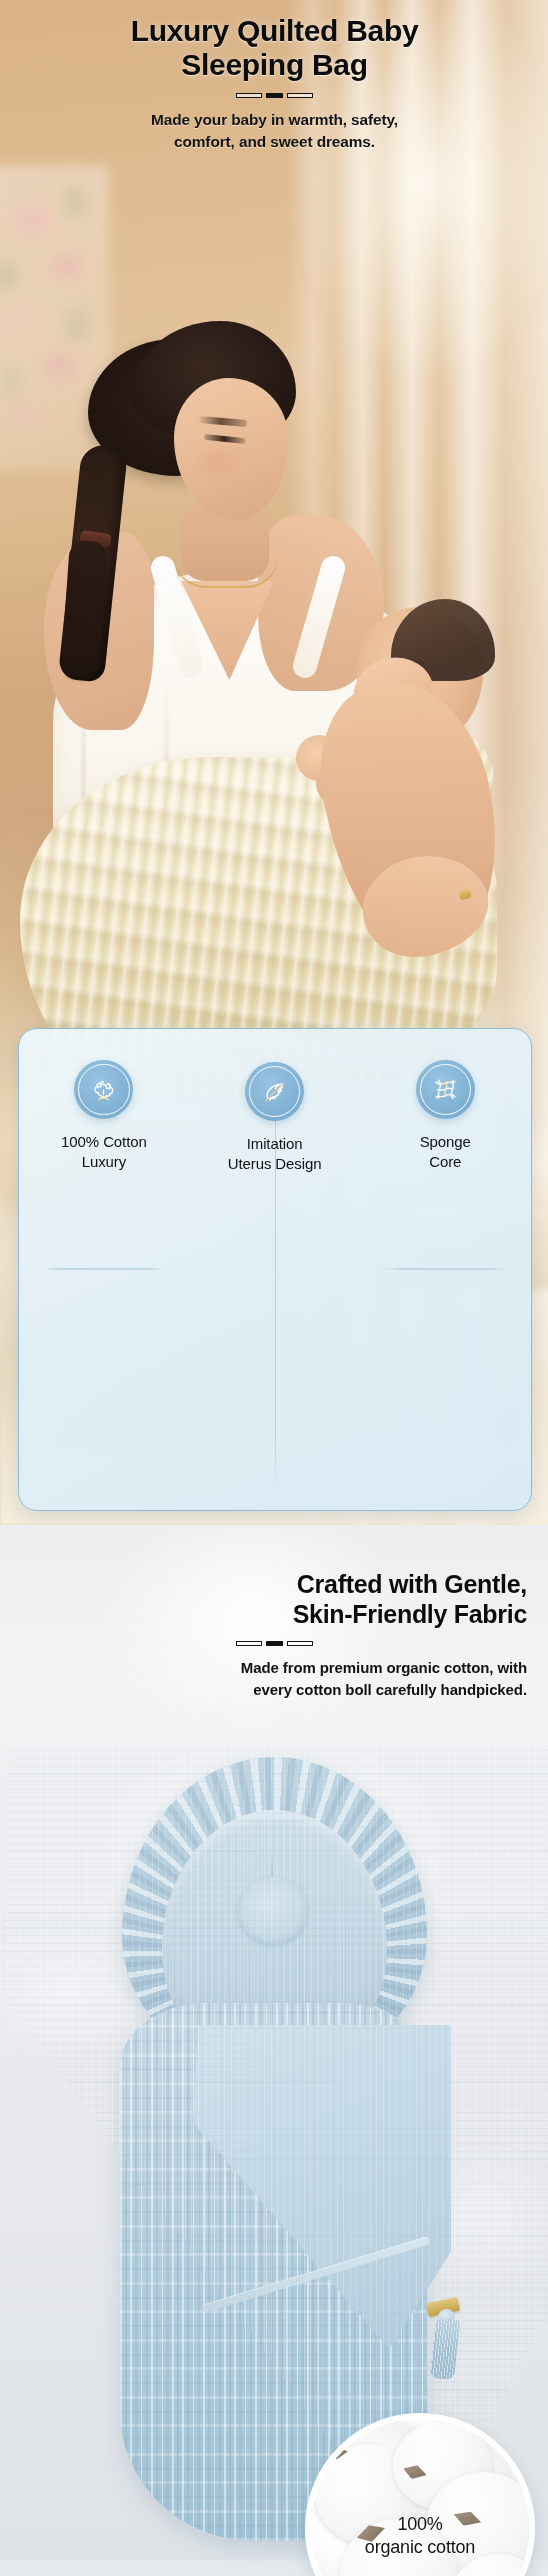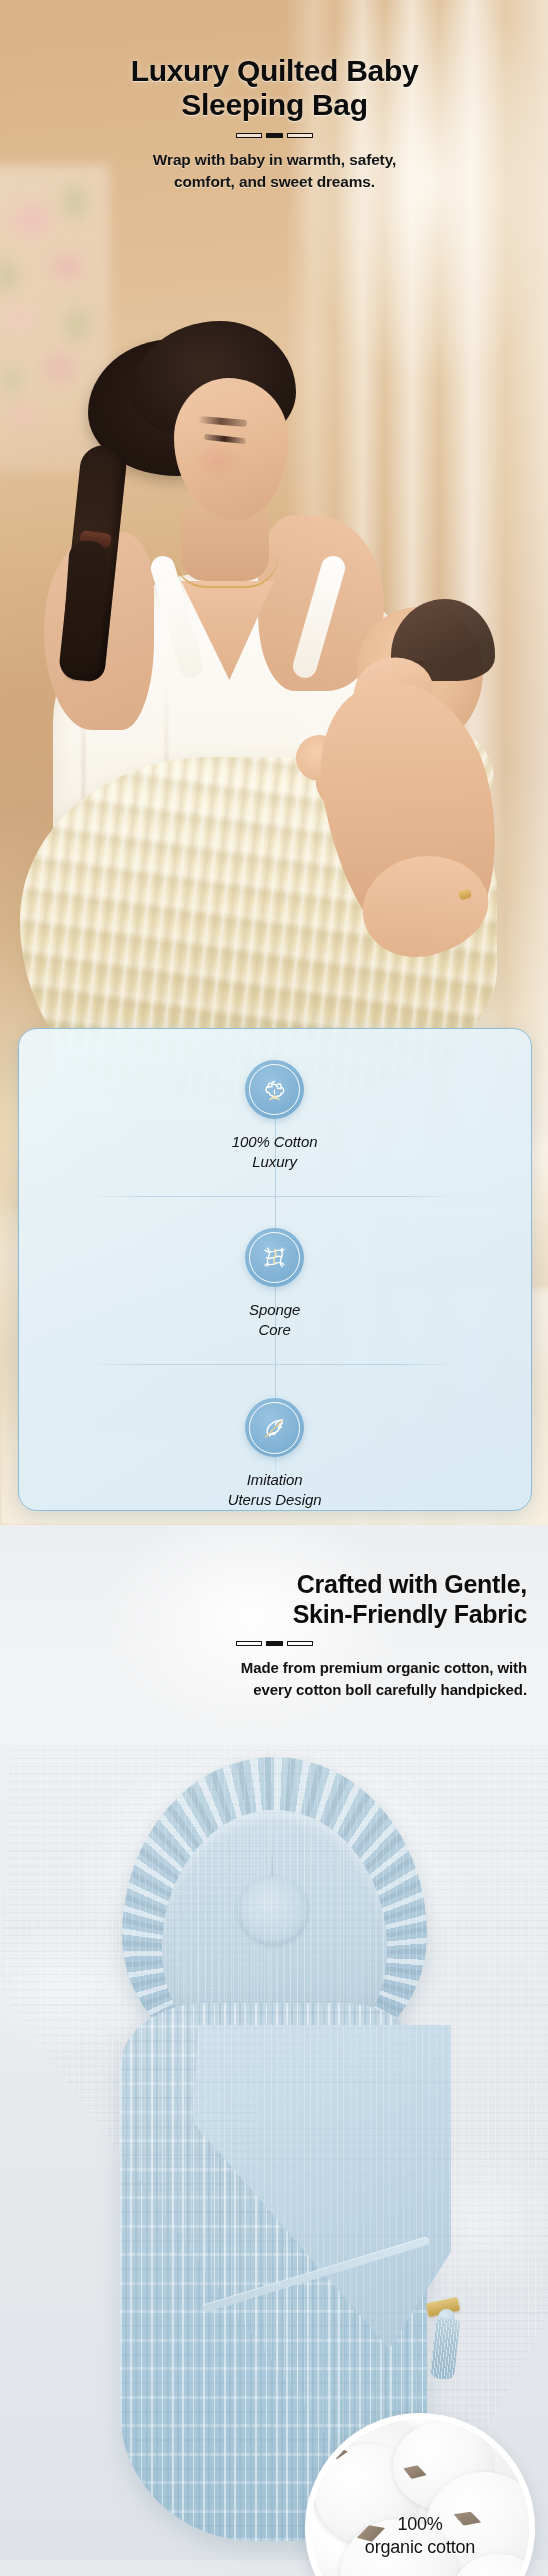--- a/index.html
+++ b/index.html
@@ -294,21 +294,21 @@
     box-shadow:inset 0 -4.4px 10px rgba(190,168,122,.3);
   }
   .bag-collar-quilt {
     position:absolute; inset:0; border-radius:inherit;
     background:repeating-linear-gradient(112deg,
       rgba(255,255,255,0) 0px, rgba(255,255,255,.55) 2.7px,
       rgba(255,255,255,0) 6px, rgba(196,174,128,.22) 9.3px, rgba(255,255,255,0) 13px);
   }
 
   
-  .hero-head { position:absolute; left:0; top:0; width:549px; padding:14.3px 33px 0; text-align:center;margin-top:40px; }
+  .hero-head { position:absolute; left:0; top:0; width:549px; padding:14.3px 33px 0; text-align:center; }
   .hero-title {
     font-size:30px; line-height:1.12; font-weight:700; color:#0c0c0c;
     letter-spacing:-0.3px; font-stretch:condensed;
     text-shadow:0 0.5px 0 rgba(255,255,255,.55), 0 0 7.7px rgba(255,255,255,.35);
   }
   .divider {
     display:flex; align-items:center; justify-content:center; gap:3.8px;
     margin:12px auto 11px; width:82px;
   }
   .divider .bar-o {
@@ -324,21 +324,21 @@
 
   
   .feature-panel {
     position:absolute; left:17.6px; top:1028px; width:514px; height:483px;
     background:linear-gradient(155deg, rgba(238,248,252,.93) 0%, rgba(225,240,248,.92) 45%, rgba(216,234,245,.93) 100%);
     border:1.6px solid #8dbcda;
     border-radius:18.7px;
     box-shadow:0 5.5px 16.5px rgba(100,140,170,.22);
     overflow:hidden;
   }
-  .feature-grid { position:relative; width:100%; height:100%; display:grid; grid-template-columns:1fr; grid-template-rows:1fr 1fr;font-style:italic; }
+  .feature-grid { position:relative; width:100%; height:100%; display:grid; grid-template-columns:1fr 1fr 1fr; grid-template-rows:1fr 1fr; }
   .v-divider {
     position:absolute; left:50%; top:20px; bottom:20px; width:1.1px;
     background:linear-gradient(180deg, rgba(170,200,220,0), rgba(170,200,220,.75) 12%, rgba(170,200,220,.75) 88%, rgba(170,200,220,0));
   }
   .f-cell { position:relative; display:flex; flex-direction:column; align-items:center; padding-top:31px; }
   .f-cell.r1 { justify-content:flex-start; }
   .f-cell.r2 { padding-top:33px; }
   .f-cell.r1::after {
     content:""; position:absolute; left:14%; right:14%; bottom:0; height:1.1px;
     background:linear-gradient(90deg, rgba(186,212,228,0), rgba(186,212,228,.9) 15%, rgba(186,212,228,.9) 85%, rgba(186,212,228,0));
@@ -586,21 +586,21 @@
       <h1 class="hero-title">
         <span>Luxury Quilted Baby</span><br>
         <span>Sleeping Bag</span>
       </h1>
       <div class="divider">
         <span class="bar-o"></span>
         <span class="bar-s"></span>
         <span class="bar-o"></span>
       </div>
       <p class="hero-sub">
-        <span>Wrap with baby in warmth, safety,</span><br>
+        <span>Made your baby in warmth, safety,</span><br>
         <span>comfort, and sweet dreams.</span>
       </p>
     </div>
 
     <div class="feature-panel">
       <div class="feature-grid">
         <div class="v-divider"></div>
 
         <div class="f-cell r1">
           <div class="f-icon">
@@ -619,54 +619,54 @@
               <path stroke="#fbe6ad" d="M32 44.5l-5.6 4.4 5.6-.6 5.6.6z"></path>
               <path stroke="#fbe6ad" d="M26.4 48.9l-3.4 2.8M37.6 48.9l3.4 2.8"></path>
             </svg>
           </div>
           <div class="f-label">
             <span>100% Cotton</span><br>
             <span>Luxury</span>
           </div>
         </div>
 
+        <div class="f-cell r2">
+          <div class="f-icon">
+            <svg viewBox="0 0 64 64" fill="none" stroke="#ffffff" stroke-width="2.6" stroke-linecap="round" stroke-linejoin="round">
+              <path d="M47.5 17.5c-9 .4-17.8 3.4-23.8 9.3-5.4 5.3-7.2 12.4-5 18.3 6.2 1.6 13.2-.6 18.2-5.7 5.8-6 9-14.4 10.6-21.9z"></path>
+              <path d="M41.5 18.6c-3.6 1.4-6.4 4.2-7.8 7.8M47 23.6c-3.6 1.4-6.4 4.2-7.8 7.8M45.6 31c-3.6 1.4-6.4 4.2-7.8 7.8M39 38.6c-3.6 1.4-6.4 4.2-7.8 7.8M30 41.8c-3.4 1.2-6.1 3.8-7.6 7"></path>
+              <path stroke="#e9cf8e" d="M46.8 18.2L17.4 47.8"></path>
+              <path stroke="#e9cf8e" d="M17.4 47.8l-2.6 2.6"></path>
+            </svg>
+          </div>
+          <div class="f-label">
+            <span>Imitation</span><br>
+            <span>Uterus Design</span>
+          </div>
+        </div>
+
         <div class="f-cell r1">
           <div class="f-icon">
             <svg viewBox="0 0 64 64" fill="none" stroke="#ffffff" stroke-width="2.6" stroke-linecap="round">
               <path d="M17 20c5 2.2 10.5 1.6 15.5-.6 4.8-2.1 9.6-2.3 14.2-.4"></path>
               <path d="M16.2 32c5.2 2.4 10.8 1.7 16-.7 4.7-2.1 9.3-2.2 13.8-.3"></path>
               <path d="M17 44.4c5 2.2 10.5 1.6 15.5-.6 4.8-2.1 9.6-2.3 14.2-.4"></path>
               <path d="M20.6 17c2.2 5 1.6 10.4-.6 15.2-2.1 4.6-2.3 9.2-.4 13.6"></path>
               <path d="M45.6 17.4c2.2 5 1.6 10.4-.6 15.2-2.1 4.6-2.3 9.2-.4 13.6"></path>
               <path stroke="#fbe6ad" d="M33.2 16.4c2.2 5 1.6 10.4-.6 15.2-2.1 4.6-2.3 9.4-.4 13.8"></path>
               <path d="M17 20l-3.6-2.4M47 19l3.6-2.4M17 44.4l-3.6 2.6M47 43.4l3.6 2.6"></path>
               <path d="M20.6 17l-2.4-3.4M44.8 17.2l2.4-3.4M20 45.8l-2.4 3.6M44.6 46.2l2.4 3.6"></path>
             </svg>
           </div>
           <div class="f-label">
             <span>Sponge</span><br>
             <span>Core</span>
           </div>
         </div>
 
-        <div class="f-cell r2">
-          <div class="f-icon">
-            <svg viewBox="0 0 64 64" fill="none" stroke="#ffffff" stroke-width="2.6" stroke-linecap="round" stroke-linejoin="round">
-              <path d="M47.5 17.5c-9 .4-17.8 3.4-23.8 9.3-5.4 5.3-7.2 12.4-5 18.3 6.2 1.6 13.2-.6 18.2-5.7 5.8-6 9-14.4 10.6-21.9z"></path>
-              <path d="M41.5 18.6c-3.6 1.4-6.4 4.2-7.8 7.8M47 23.6c-3.6 1.4-6.4 4.2-7.8 7.8M45.6 31c-3.6 1.4-6.4 4.2-7.8 7.8M39 38.6c-3.6 1.4-6.4 4.2-7.8 7.8M30 41.8c-3.4 1.2-6.1 3.8-7.6 7"></path>
-              <path stroke="#e9cf8e" d="M46.8 18.2L17.4 47.8"></path>
-              <path stroke="#e9cf8e" d="M17.4 47.8l-2.6 2.6"></path>
-            </svg>
-          </div>
-          <div class="f-label">
-            <span>Imitation</span><br>
-            <span>Uterus Design</span>
-          </div>
-        </div>
-
       </div>
     </div>
   </section>
 
   <section class="fabric">
     <div class="fabric-bloom"></div>
 
     <div class="fabric-head">
       <h2 class="fabric-title">
         <span>Crafted with Gentle,</span><br>

